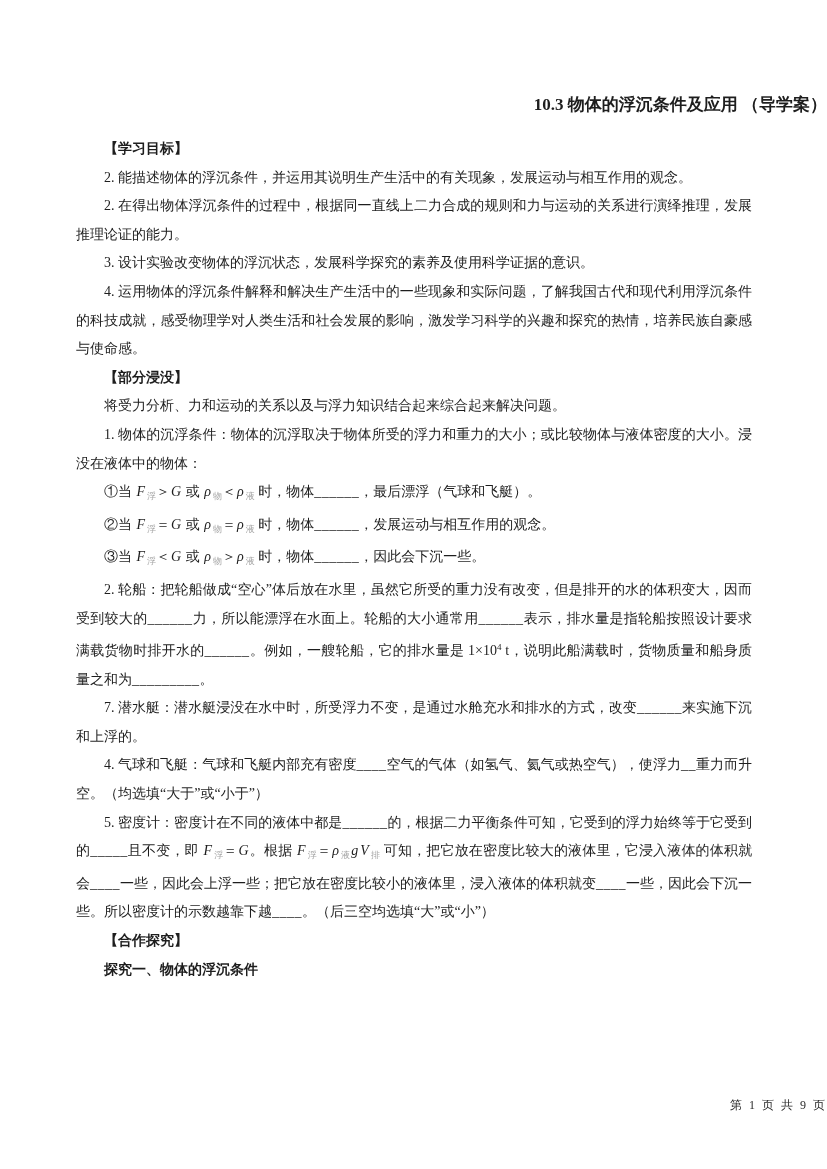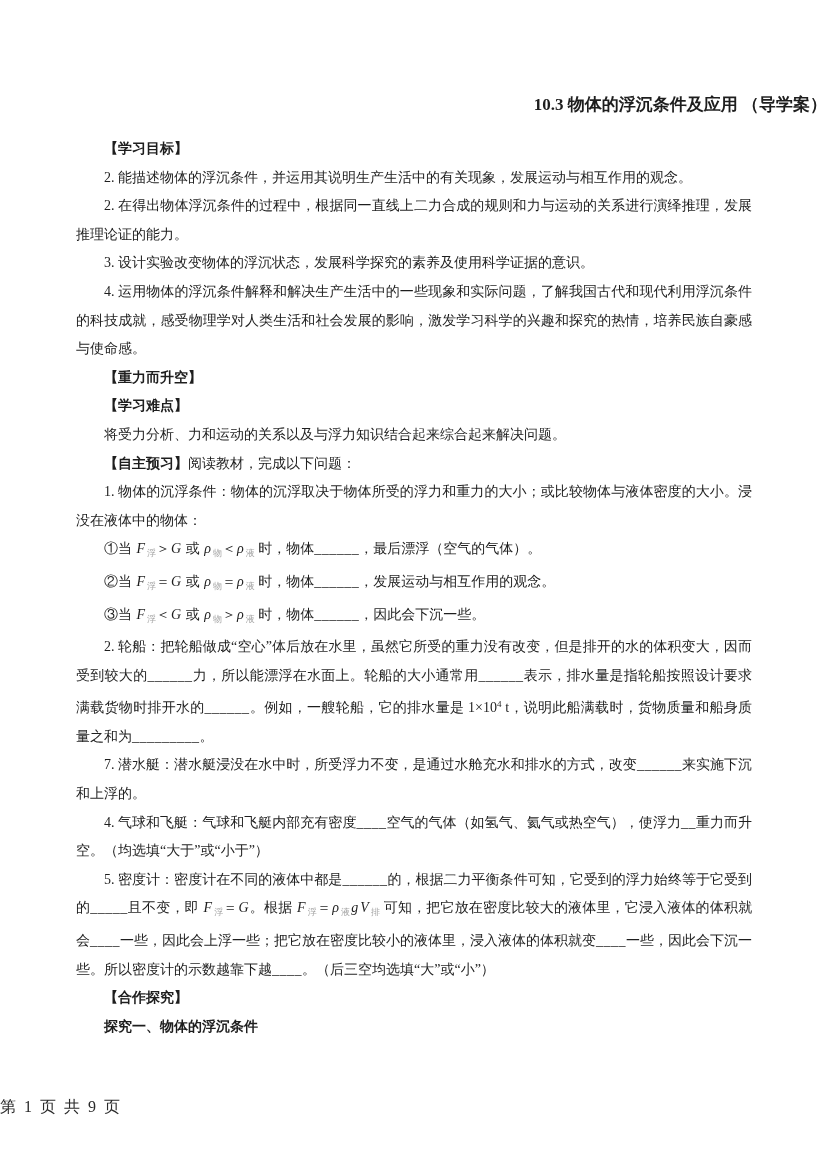--- a/index.html
+++ b/index.html
@@ -37,42 +37,40 @@
   sub.subs{
     font-size:9px;
     color:#a6a6a6;
     vertical-align:-3px;
     margin-left:1px;
   }
   sup.sup{font-size:9px;vertical-align:5px;}
   .blank{letter-spacing:0.5px;}
   .doc-footer{
     position:absolute;top:1097px;left:0;width:100%;
-    text-align:left;
-    font-size:16px;color:#2a2a2a;
+    text-align:right;
+    font-size:12px;color:#2a2a2a;
     letter-spacing:2px;
   }
 </style>
 </head>
 <body>
 
 <div class="page">
   <h1 class="doc-title">10.3 物体的浮沉条件及应用 （导学案）</h1>
   <div class="doc-body" id="doc-body">
       <p class="block heading"><span class="bold">【学习目标】</span></p>
       <p class="block body"><span>2. 能描述物体的浮沉条件，并运用其说明生产生活中的有关现象，发展运动与相互作用的观念。</span></p>
       <p class="block body"><span>2. 在得出物体浮沉条件的过程中，根据同一直线上二力合成的规则和力与运动的关系进行演绎推理，发展推理论证的能力。</span></p>
       <p class="block body"><span>3. 设计实验改变物体的浮沉状态，发展科学探究的素养及使用科学证据的意识。</span></p>
       <p class="block body"><span>4. 运用物体的浮沉条件解释和解决生产生活中的一些现象和实际问题，了解我国古代和现代利用浮沉条件的科技成就，感受物理学对人类生活和社会发展的影响，激发学习科学的兴趣和探究的热情，培养民族自豪感与使命感。</span></p>
-      <p class="block heading"><span class="bold">【重力而升空】</span></p>
-      <p class="block heading"><span class="bold">【学习难点】</span></p>
+      <p class="block heading"><span class="bold">【部分浸没】</span></p>
       <p class="block body"><span>将受力分析、力和运动的关系以及与浮力知识结合起来综合起来解决问题。</span></p>
-      <p class="block body"><span class="bold">【自主预习】</span><span>阅读教材，完成以下问题：</span></p>
       <p class="block body"><span>1. 物体的沉浮条件：物体的沉浮取决于物体所受的浮力和重力的大小；或比较物体与液体密度的大小。浸没在液体中的物体：</span></p>
-      <p class="block body"><span>①当 </span><span><i class="var">F</i><sub class="subs">浮</sub></span><span>＞</span><span><i class="var">G</i></span><span> 或 </span><span><i class="var">ρ</i><sub class="subs">物</sub></span><span>＜</span><span><i class="var">ρ</i><sub class="subs">液</sub></span><span> 时，物体</span><span class="blank">______</span><span>，最后漂浮（空气的气体）。</span></p>
+      <p class="block body"><span>①当 </span><span><i class="var">F</i><sub class="subs">浮</sub></span><span>＞</span><span><i class="var">G</i></span><span> 或 </span><span><i class="var">ρ</i><sub class="subs">物</sub></span><span>＜</span><span><i class="var">ρ</i><sub class="subs">液</sub></span><span> 时，物体</span><span class="blank">______</span><span>，最后漂浮（气球和飞艇）。</span></p>
       <p class="block body"><span>②当 </span><span><i class="var">F</i><sub class="subs">浮</sub></span><span>＝</span><span><i class="var">G</i></span><span> 或 </span><span><i class="var">ρ</i><sub class="subs">物</sub></span><span>＝</span><span><i class="var">ρ</i><sub class="subs">液</sub></span><span> 时，物体</span><span class="blank">______</span><span>，发展运动与相互作用的观念。</span></p>
       <p class="block body"><span>③当 </span><span><i class="var">F</i><sub class="subs">浮</sub></span><span>＜</span><span><i class="var">G</i></span><span> 或 </span><span><i class="var">ρ</i><sub class="subs">物</sub></span><span>＞</span><span><i class="var">ρ</i><sub class="subs">液</sub></span><span> 时，物体</span><span class="blank">______</span><span>，因此会下沉一些。</span></p>
       <p class="block body"><span>2. 轮船：把轮船做成“空心”体后放在水里，虽然它所受的重力没有改变，但是排开的水的体积变大，因而受到较大的</span><span class="blank">______</span><span>力，所以能漂浮在水面上。轮船的大小通常用</span><span class="blank">______</span><span>表示，排水量是指轮船按照设计要求满载货物时排开水的</span><span class="blank">______</span><span>。例如，一艘轮船，它的排水量是 1×10</span><sup class="sup">4</sup><span> t，说明此船满载时，货物质量和船身质量之和为</span><span class="blank">_________</span><span>。</span></p>
       <p class="block body"><span>7. 潜水艇：潜水艇浸没在水中时，所受浮力不变，是通过水舱充水和排水的方式，改变</span><span class="blank">______</span><span>来实施下沉和上浮的。</span></p>
       <p class="block body"><span>4. 气球和飞艇：气球和飞艇内部充有密度</span><span class="blank">____</span><span>空气的气体（如氢气、氦气或热空气），使浮力</span><span class="blank">__</span><span>重力而升空。（均选填“大于”或“小于”）</span></p>
       <p class="block body"><span>5. 密度计：密度计在不同的液体中都是</span><span class="blank">______</span><span>的，根据二力平衡条件可知，它受到的浮力始终等于它受到的</span><span class="blank">_____</span><span>且不变，即 </span><span><i class="var">F</i><sub class="subs">浮</sub></span><span>＝</span><span><i class="var">G</i></span><span>。根据 </span><span><i class="var">F</i><sub class="subs">浮</sub></span><span>＝</span><span><i class="var">ρ</i><sub class="subs">液</sub></span><span><i class="var">g</i></span><span><i class="var">V</i><sub class="subs">排</sub></span><span> 可知，把它放在密度比较大的液体里，它浸入液体的体积就会</span><span class="blank">____</span><span>一些，因此会上浮一些；把它放在密度比较小的液体里，浸入液体的体积就变</span><span class="blank">____</span><span>一些，因此会下沉一些。所以密度计的示数越靠下越</span><span class="blank">____</span><span>。（后三空均选填“大”或“小”）</span></p>
       <p class="block heading"><span class="bold">【合作探究】</span></p>
       <p class="block subheading"><span class="bold">探究一、物体的浮沉条件</span></p>
     </div>
   <div class="doc-footer">第 1 页 共 9 页</div>

